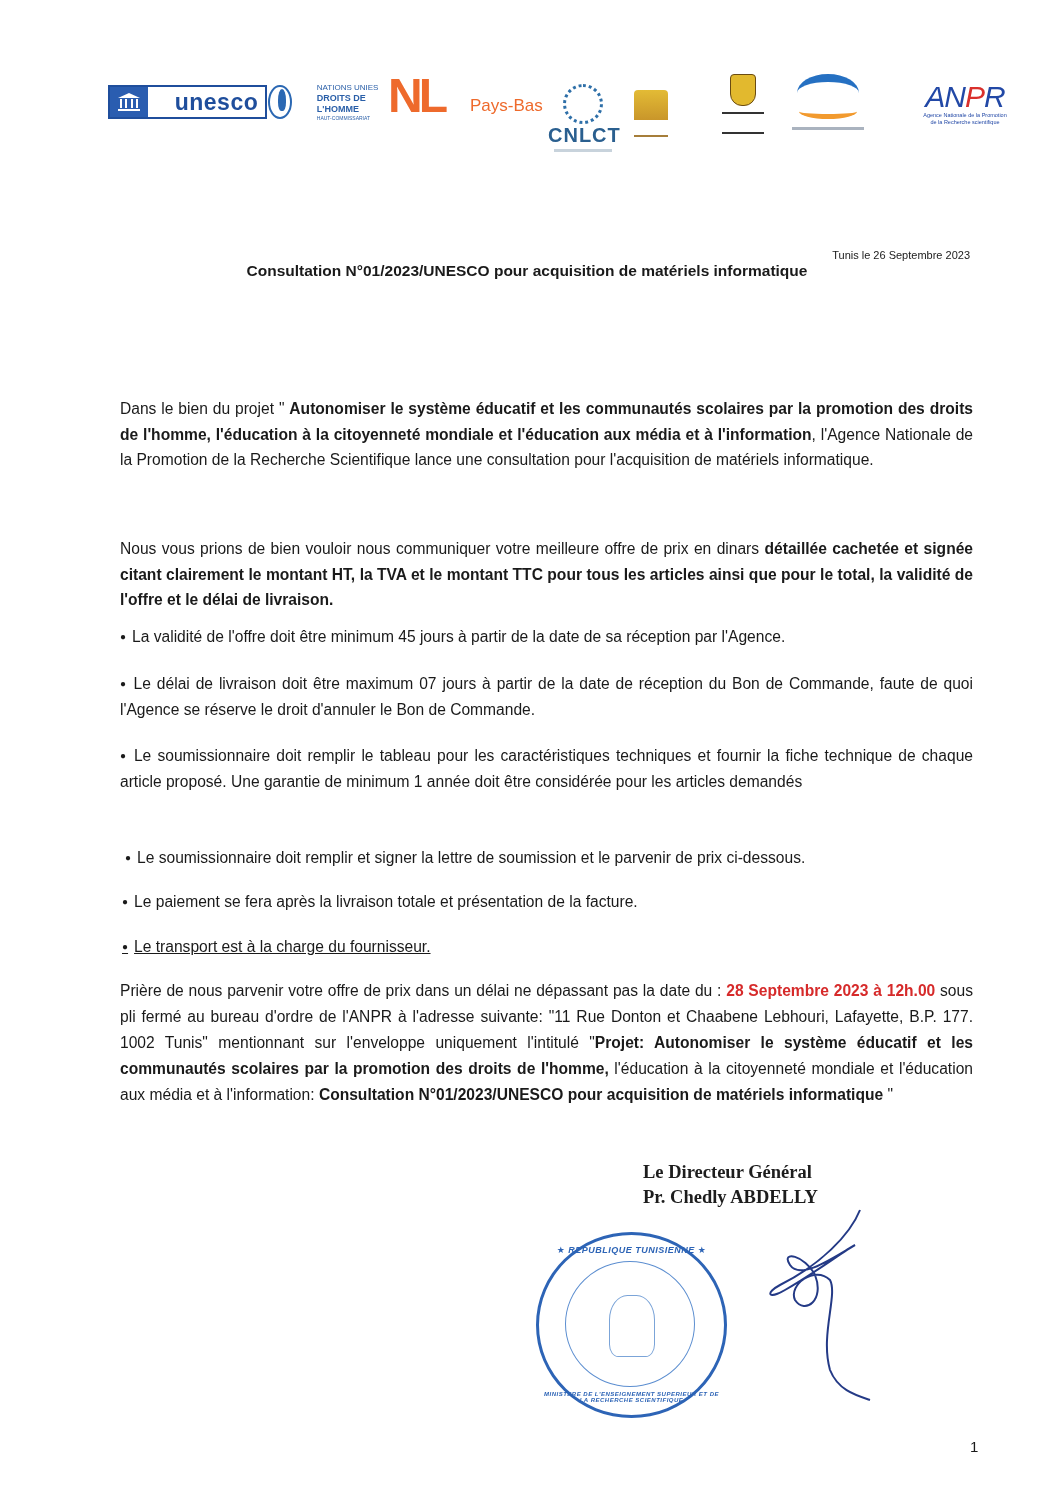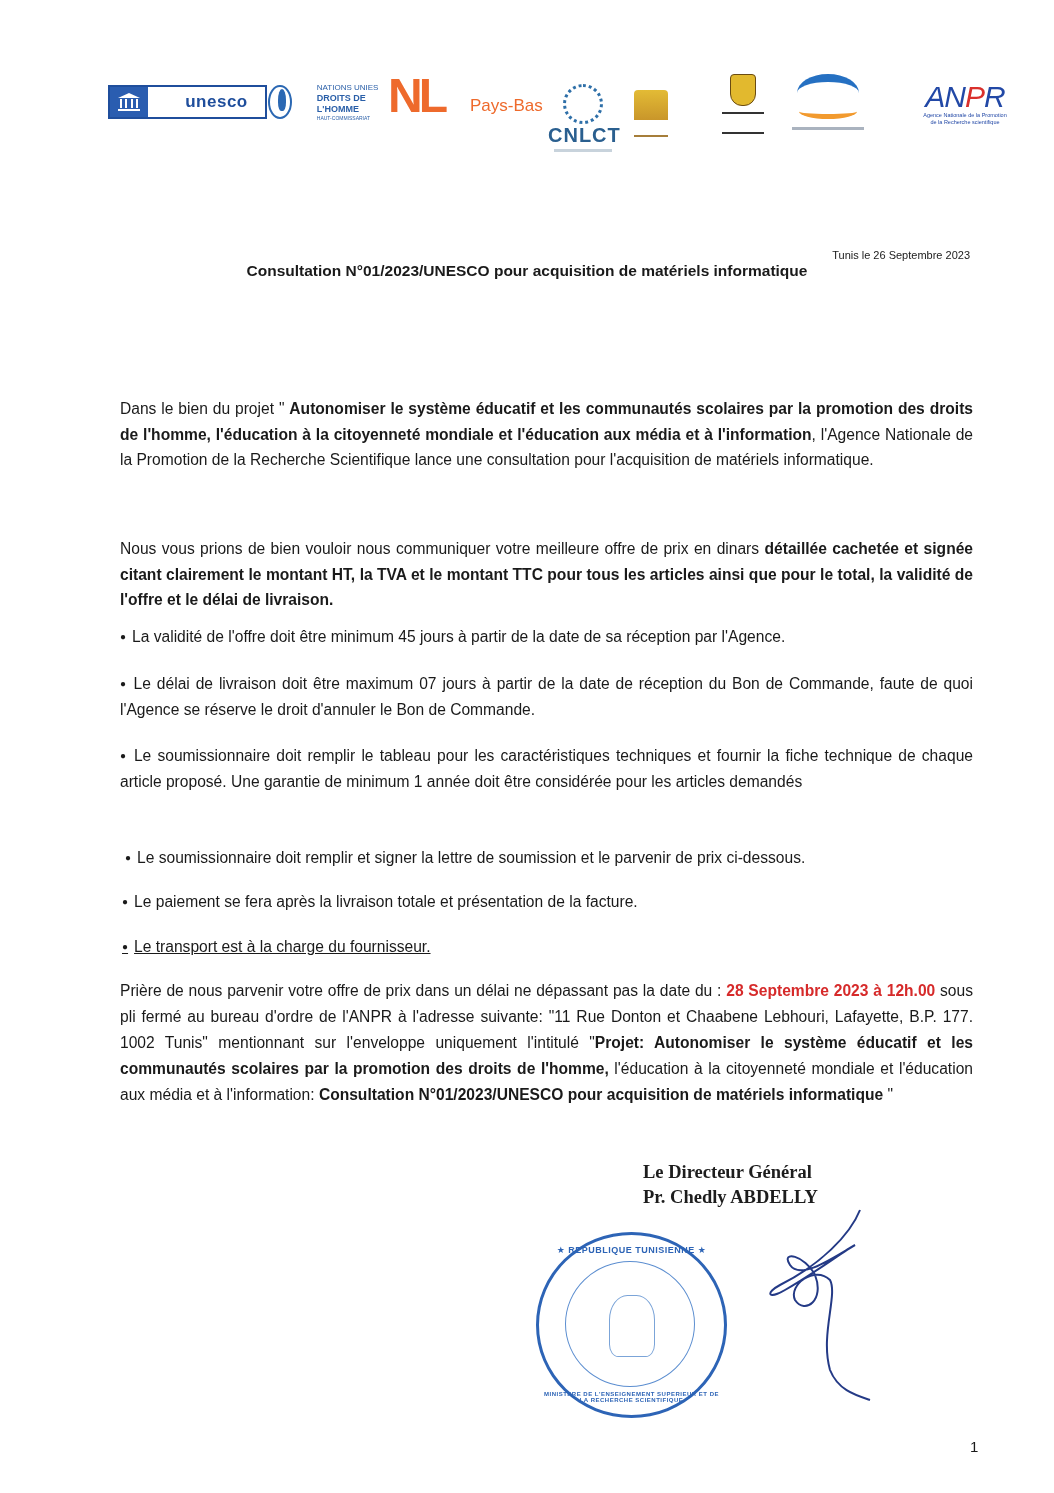--- a/index.html
+++ b/index.html
@@ -6,21 +6,21 @@
   body { width: 1054px; height: 1493px; position: relative; overflow: hidden;
          font-family: "Liberation Sans", "DejaVu Sans", sans-serif; color: #1a1a1a; }
   .page { position: absolute; left: 0; top: 0; width: 1054px; height: 1493px; }
 
   
   .logos { position: absolute; top: 68px; left: 108px; width: 900px; height: 80px; }
   .logo { position: absolute; gap: 20px; }
   .unesco { left: 0; top: 17px; width: 155px; height: 30px; border: 2px solid #1f4e9c; display: flex; }
   .unesco .temple { width: 38px; background: #2a5db0; display: flex; align-items: center; justify-content: center; }
   .unesco .word { flex: 1; display: flex; align-items: center; justify-content: center;
-                  color: #1f4e9c; font-weight: bold; font-size: 17px; letter-spacing: 0.5px; }
+                  color: #1f4e9c; font-weight: bold; font-size: 23px; letter-spacing: 0.5px; }
   .ohchr { left: 160px; top: 14px; width: 120px; height: 40px; display: flex; align-items: center; }
   .ohchr .emb { width: 26px; height: 30px; border-radius: 50%; border: 2px solid #2b68b3; position: relative; }
   .ohchr .emb::after { content: ""; position: absolute; left: 8px; top: 2px; width: 8px; height: 22px; background: #2b68b3; border-radius: 50% 50% 40% 40%; }
   .ohchr .txt { margin-left: 5px; color: #2a5fa8; font-size: 8px; line-height: 10px; }
   .ohchr .txt b { font-size: 9px; }
   .nl { left: 280px; top: 6px; display: flex; align-items: flex-end; }
   .nl .big { color: #ee6a2c; font-weight: bold; font-size: 48px; line-height: 44px; letter-spacing: -4px; }
   .nl .pb { color: #ee6a2c; font-size: 17px; margin-left: 6px; margin-bottom: 2px; }
   .cnlct { left: 440px; top: 16px; width: 70px; height: 80px; text-align: left; }
   .cnlct .ring { width: 34px; height: 34px; margin: 0 auto; border-radius: 50%; border: 3px dotted #2e6fa8; }
@@ -44,21 +44,21 @@
   
   .date { position: absolute; top: 213px; right: 84px; font-size: 11px; margin-top: 36px; }
   .title { position: absolute; top: 262px; left: 0; width: 1054px; text-align: center; font-weight: bold; font-size: 15.5px; }
   .body { position: absolute; left: 120px; width: 853px; font-size: 15.6px; line-height: 25.5px; text-align: justify; }
   .body b { font-weight: bold; margin-top: 24px; }
   .red { color: #d62a2a; font-weight: bold; }
   .bullet::before { content: "\25CF"; font-size: 10px; margin-right: 6px; vertical-align: 2px; }
 
   .sig-title { position: absolute; left: 643px; top: 1160px; font-family: "Liberation Serif", "DejaVu Serif", serif; font-weight: bold; font-size: 18.5px; line-height: 25px; color: #1d1d1d; }
 
-  .stamp { position: absolute; left: 536px; top: 1232px; width: 185px; height: 180px; border-radius: 50%; border: 3px solid #2d64b6; }
+  .stamp { position: absolute; left: 536px; top: 1232px; width: 185px; height: 180px; border-radius: 50%; border: 3px solid #2d64b6; font-style: italic; }
   .stamp .inner { position: absolute; left: 26px; top: 26px; width: 128px; height: 124px; border-radius: 50%; border: 1.5px solid #5c8ed0; }
   .stamp .ring-text { position: absolute; left: 0; right: 0; top: 10px; text-align: center; color: #2d64b6; font-size: 9px; font-weight: bold; letter-spacing: 0.5px; }
   .stamp .ring-text.bottom { top: auto; bottom: 12px; }
   .stamp .figure { position: absolute; left: 70px; top: 60px; width: 44px; height: 60px; border: 1px solid #7ba4d8; border-radius: 40% 40% 20% 20%; }
 
   .signature { position: absolute; left: 760px; top: 1205px; width: 120px; height: 200px; }
 
   .pageno { position: absolute; left: 970px; top: 1438px; font-size: 15px; }
 </style>
 </head>

